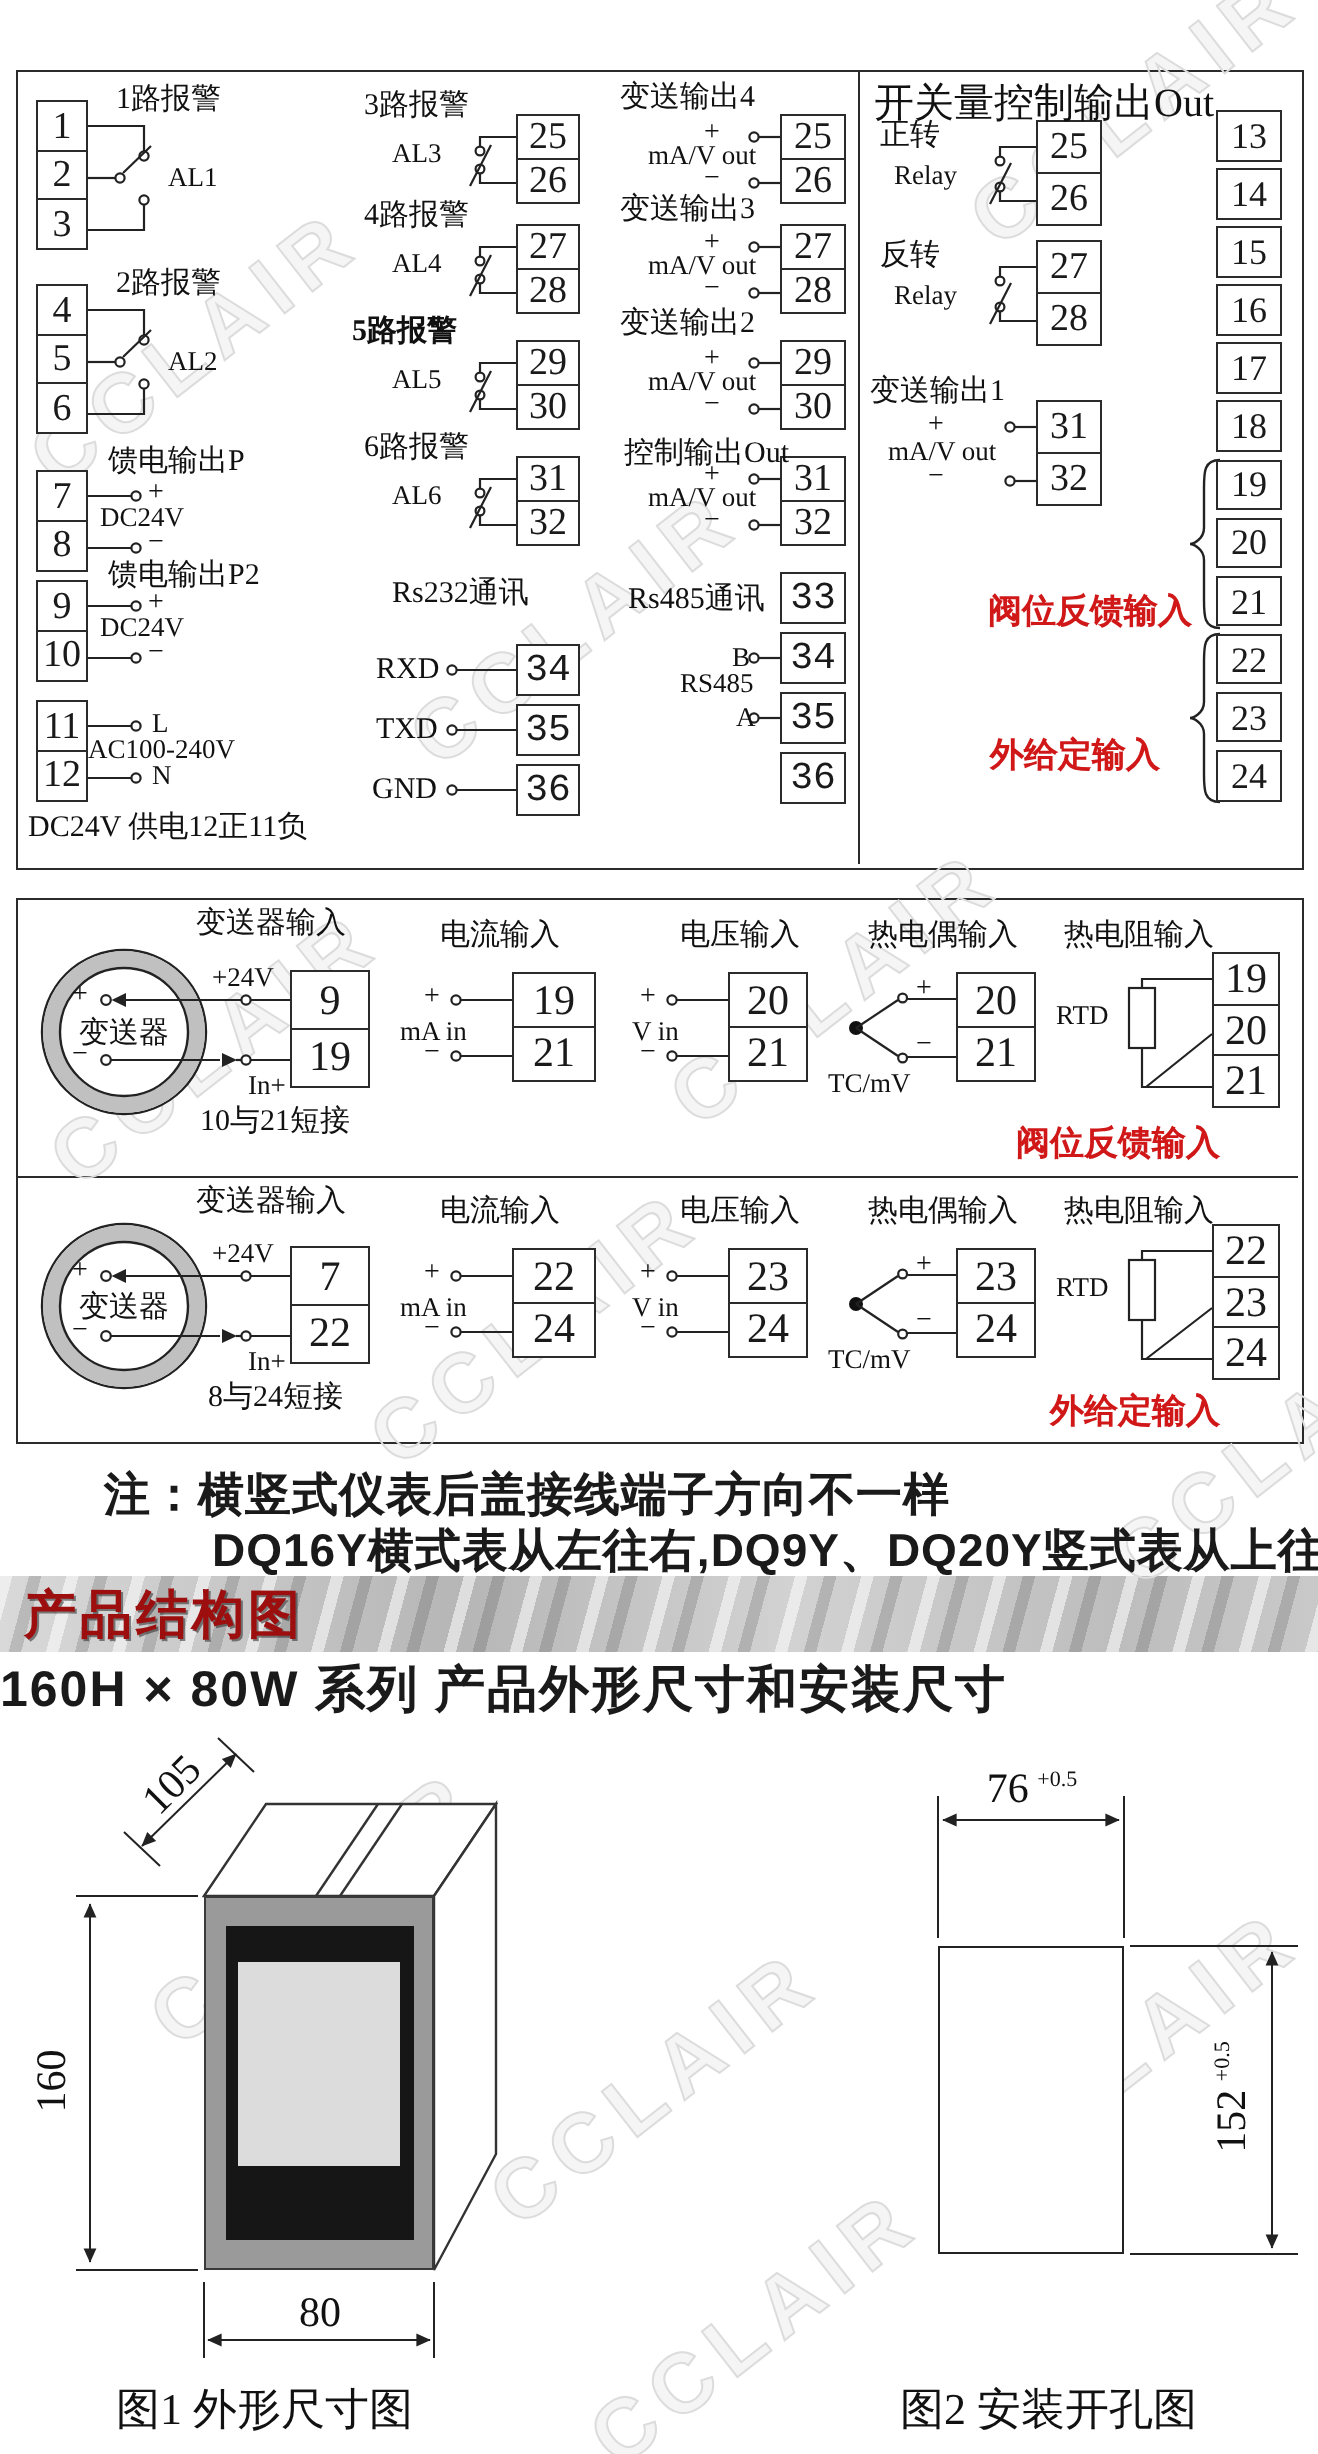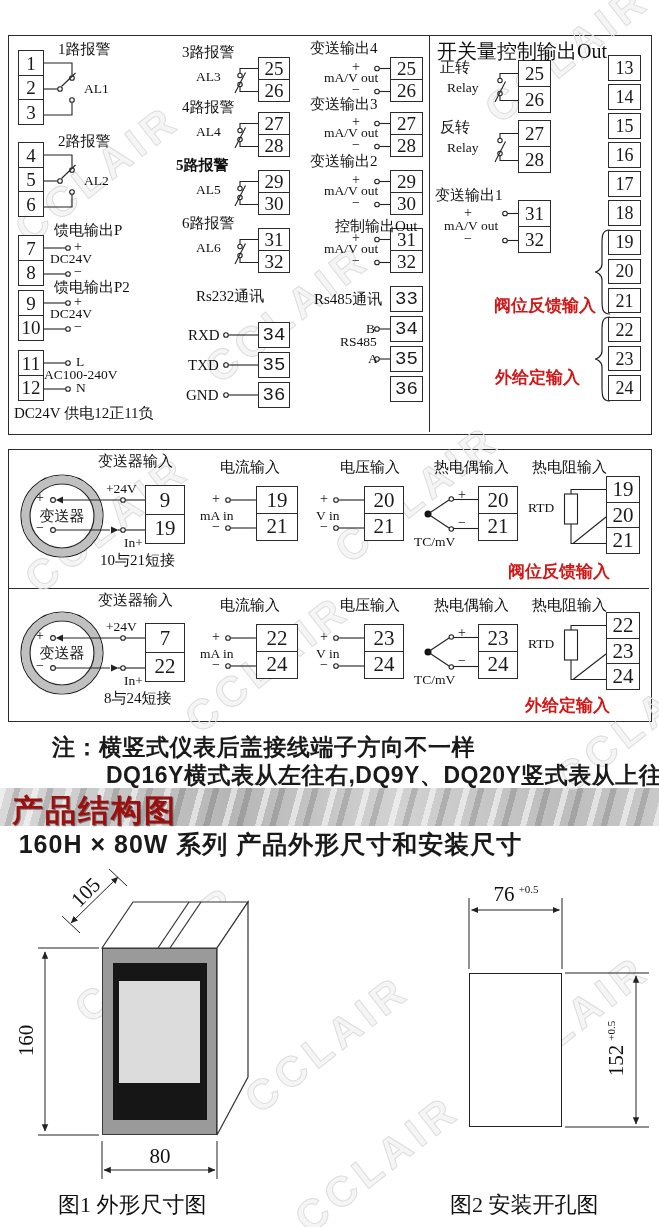--- a/index.html
+++ b/index.html
@@ -24,23 +24,23 @@
           justify-content:center;line-height:1;z-index:3;}
   svg.overlay{position:absolute;left:0;top:0;z-index:2;pointer-events:none;}
   .z4{z-index:4;}
   .title{font-weight:bold;font-size:17.5px;letter-spacing:0.3px;}
   .note{font-weight:bold;font-size:23px;letter-spacing:0.5px;}
   .banner{position:absolute;left:0;top:788px;width:659px;height:38px;
     background:
       repeating-linear-gradient(105deg, rgba(255,255,255,.55) 0 6px, rgba(255,255,255,0) 6px 14px,
         rgba(0,0,0,.14) 14px 20px, rgba(0,0,0,0) 20px 32px),
       linear-gradient(90deg,#d9d9d9,#b6b6b6 35%,#d2d2d2 60%,#bdbdbd 85%,#c9c9c9);}
-  .banner-text{position:absolute;left:12px;top:2px;font-weight:bold;font-size:31px;
+  .banner-text{position:absolute;left:12px;top:2px;font-weight:bold;font-size:26px;
     color:#9d0f0f;letter-spacing:2px;text-shadow:1px 1px 0 rgba(40,40,40,.55);}
-  .subtitle{position:absolute;left:0;top:828px;width:541px;text-align:center;
+  .subtitle{position:absolute;left:0;top:828px;width:541px;text-align:left;
     font-weight:bold;font-size:25px;letter-spacing:1px;}
   .wm{position:absolute;font-weight:bold;font-size:42px;letter-spacing:6px;
       transform:rotate(-38deg);color:rgba(0,0,0,0.04);
       -webkit-text-stroke:1px #dcdcdc;z-index:1;}
   .cap{font-family:"Liberation Serif","DejaVu Serif",serif;font-size:22px;color:#111;}
   .dimnum{font-family:"Liberation Serif","DejaVu Serif",serif;font-size:21px;color:#111;}
   .front-face{position:absolute;left:102px;top:948px;width:115px;height:187px;
       background:#9a9a9a;border:1px solid #3a3a3a;z-index:3;box-sizing:border-box;}
   .front-black{position:absolute;left:113px;top:963px;width:94px;height:157px;background:#161616;z-index:4;}
   .front-screen{position:absolute;left:119px;top:981px;width:81px;height:102px;background:#dcdcdc;z-index:5;}
@@ -373,21 +373,21 @@
   <div class="abs lab-s z4" style="left:324px;top:70px;">mA/V out</div>
   <div class="abs sym z4" style="left:352px;top:82px;">−</div>
   <div class="abs lab z4" style="left:310px;top:95px;">变送输出3</div>
   <div class="abs sym z4" style="left:352px;top:114px;">+</div>
   <div class="abs lab-s z4" style="left:324px;top:125px;">mA/V out</div>
   <div class="abs sym z4" style="left:352px;top:137px;">−</div>
   <div class="abs lab z4" style="left:310px;top:152px;">变送输出2</div>
   <div class="abs sym z4" style="left:352px;top:172px;">+</div>
   <div class="abs lab-s z4" style="left:324px;top:183px;">mA/V out</div>
   <div class="abs sym z4" style="left:352px;top:195px;">−</div>
-  <div class="abs lab z4" style="left:312px;top:217px;margin-left:23px;">控制输出Out</div>
+  <div class="abs lab z4" style="left:312px;top:217px;">控制输出Out</div>
   <div class="abs sym z4" style="left:352px;top:230px;">+</div>
   <div class="abs lab-s z4" style="left:324px;top:241px;">mA/V out</div>
   <div class="abs sym z4" style="left:352px;top:253px;">−</div>
 
   <div class="single" style="left:390px;top:286px;width:33px;height:26px;font-size:19px;">33</div>
   <div class="abs lab z4" style="left:314px;top:290px;">Rs485通讯</div>
   <div class="abs lab-s z4" style="left:366px;top:321px;">B</div>
   <div class="single" style="left:390px;top:316px;width:33px;height:26px;font-size:19px;">34</div>
   <div class="abs lab-s z4" style="left:340px;top:334px;">RS485</div>
   <div class="abs lab-s z4" style="left:368px;top:351px;">A</div>

